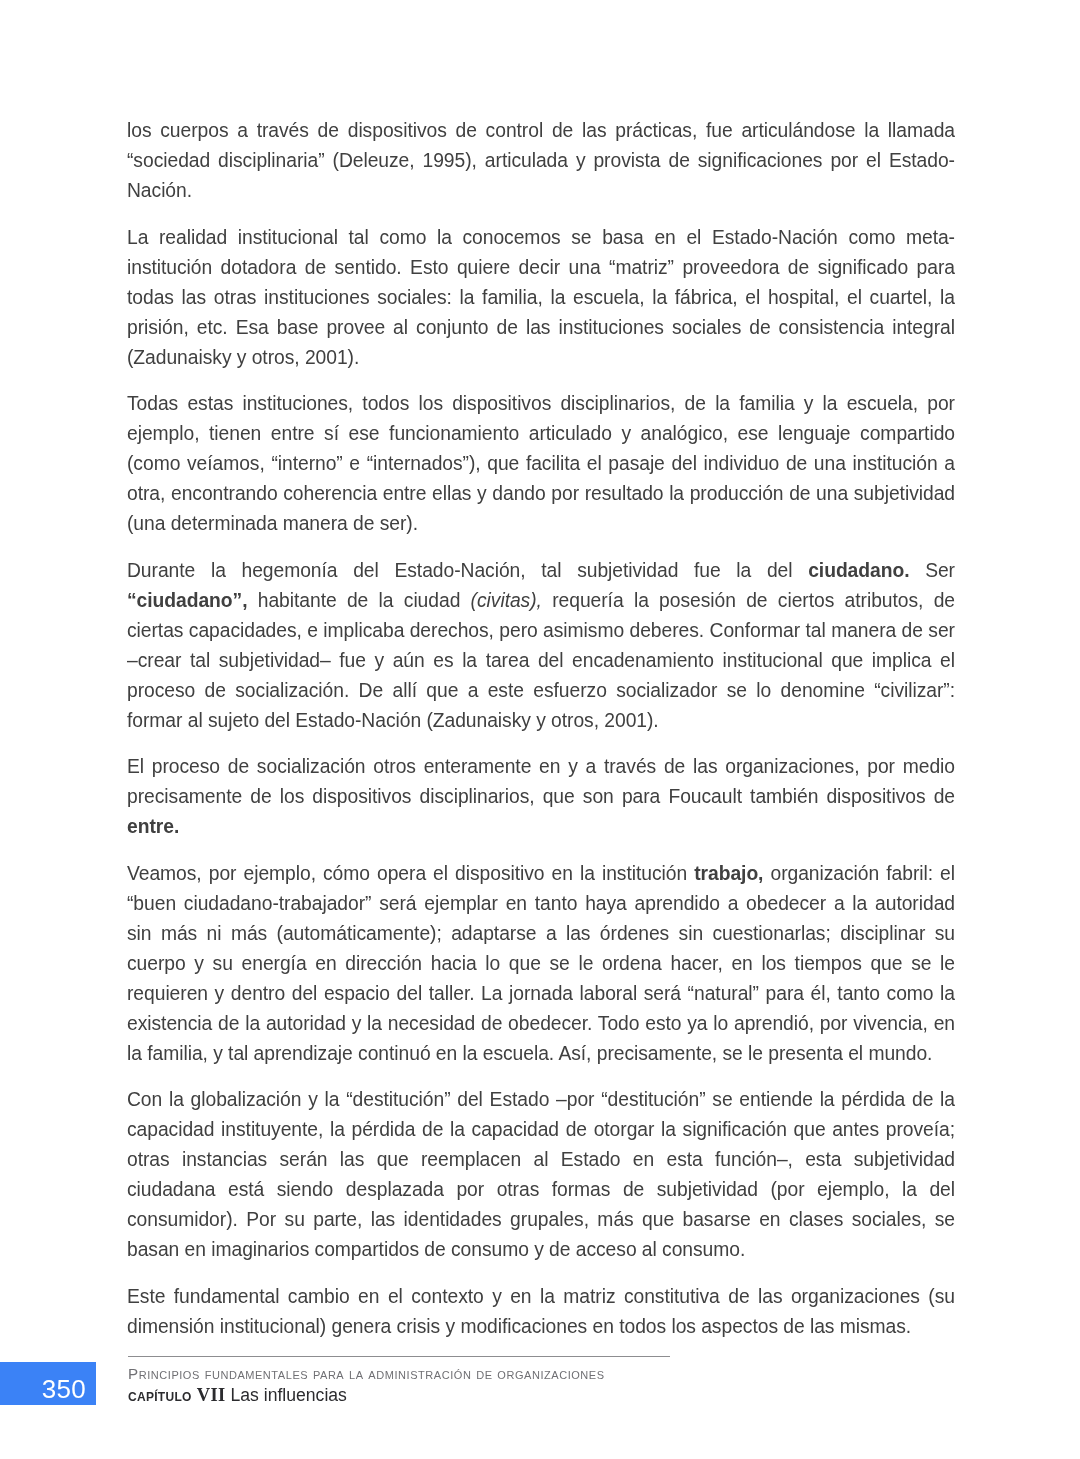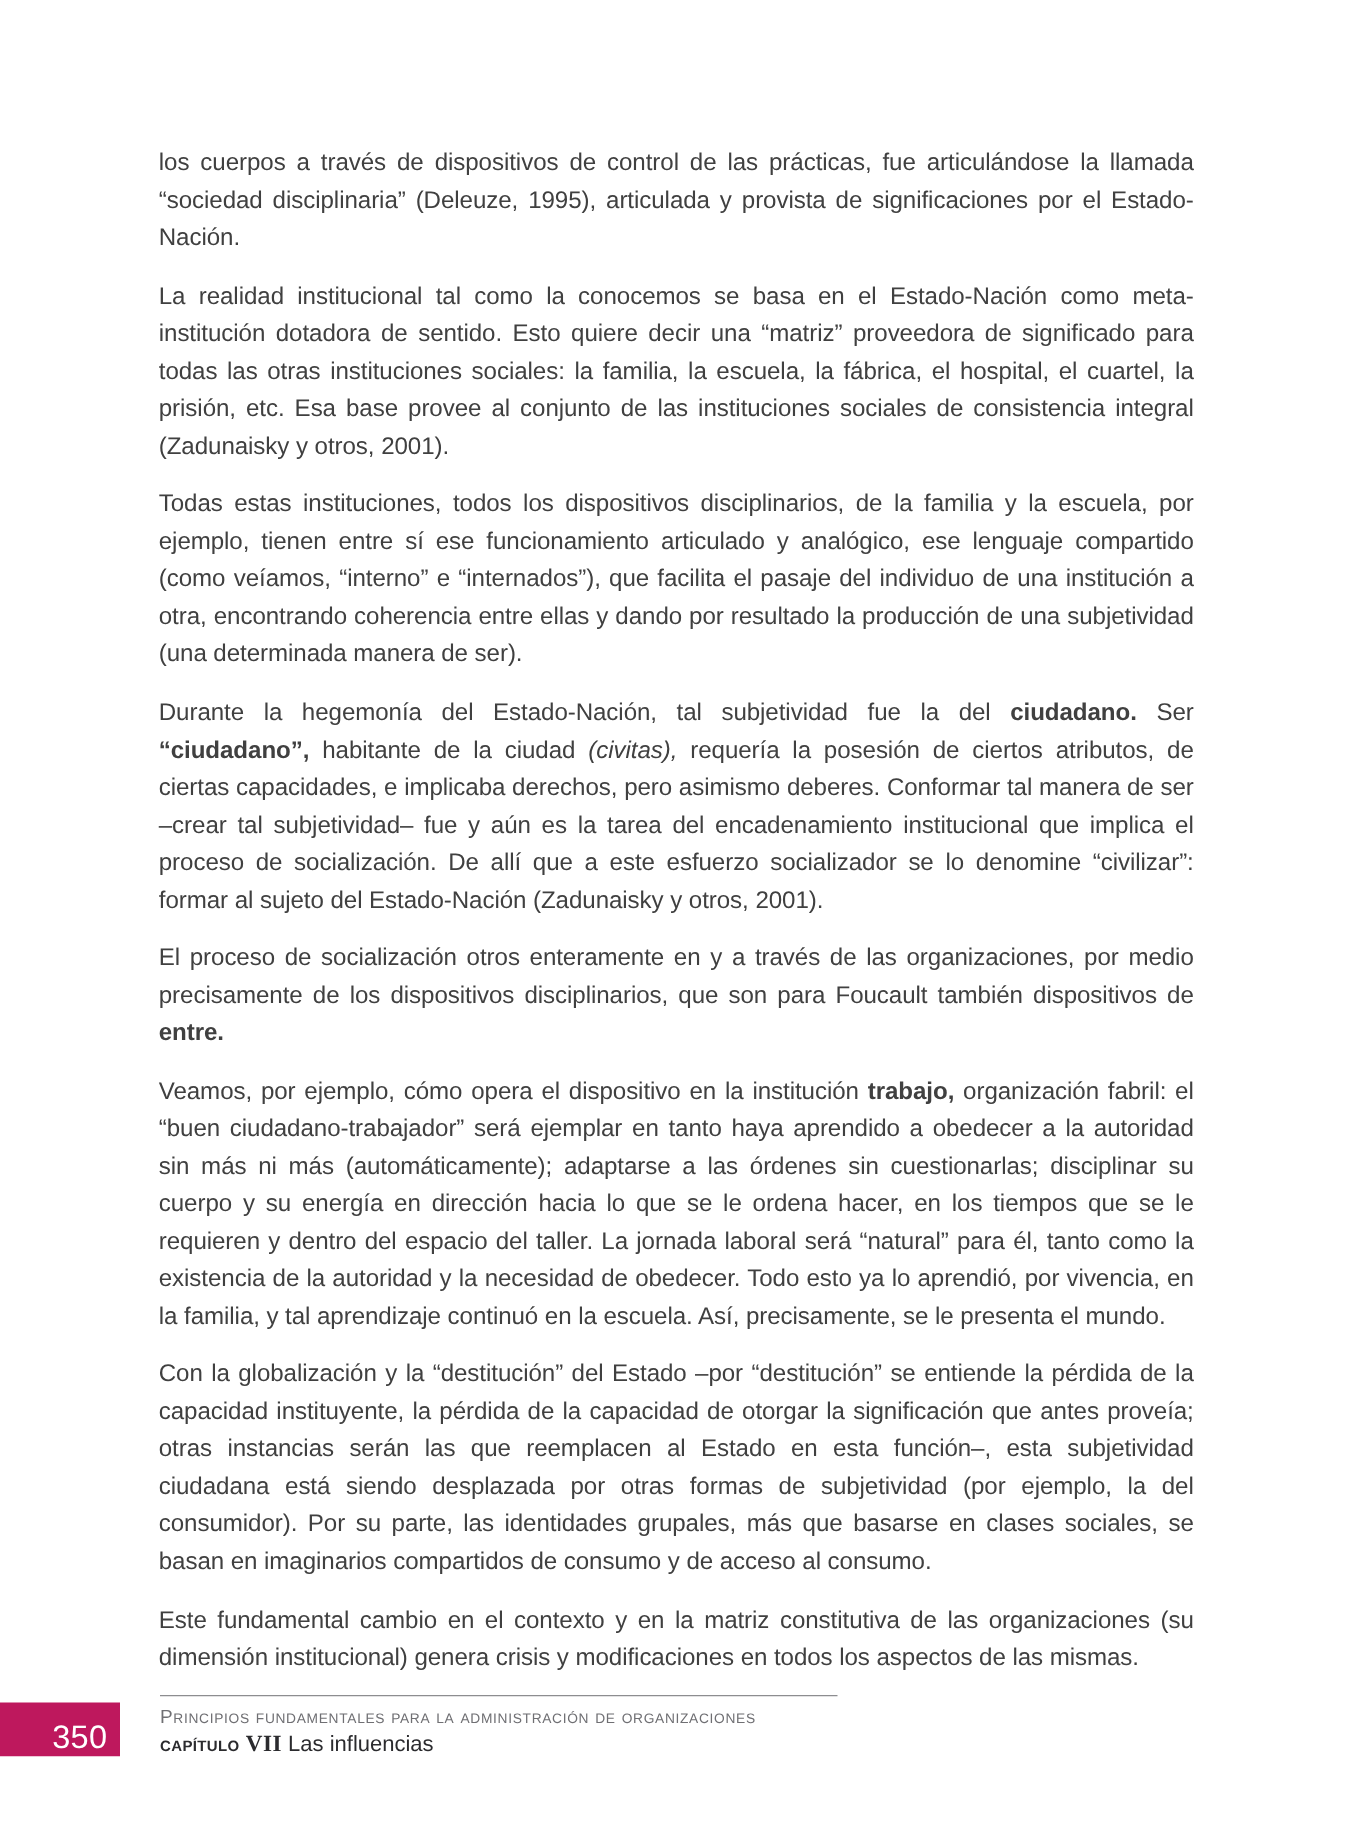--- a/index.html
+++ b/index.html
@@ -65,21 +65,21 @@
     height: 1px;
     background: #8d8d90;
   }
 
   #page-number-block {
     position: absolute;
     left: 0;
     top: 6px;
     width: 96px;
     height: 43px;
-    background: #be185d;
+    background: #3b82f6;
     box-sizing: border-box;
   }
   #page-number {
     position: absolute;
     right: 10px;
     bottom: 3px;
     font-size: 26px;
     line-height: 26px;
     color: #ffffff;
     font-family: "Liberation Sans", sans-serif;

